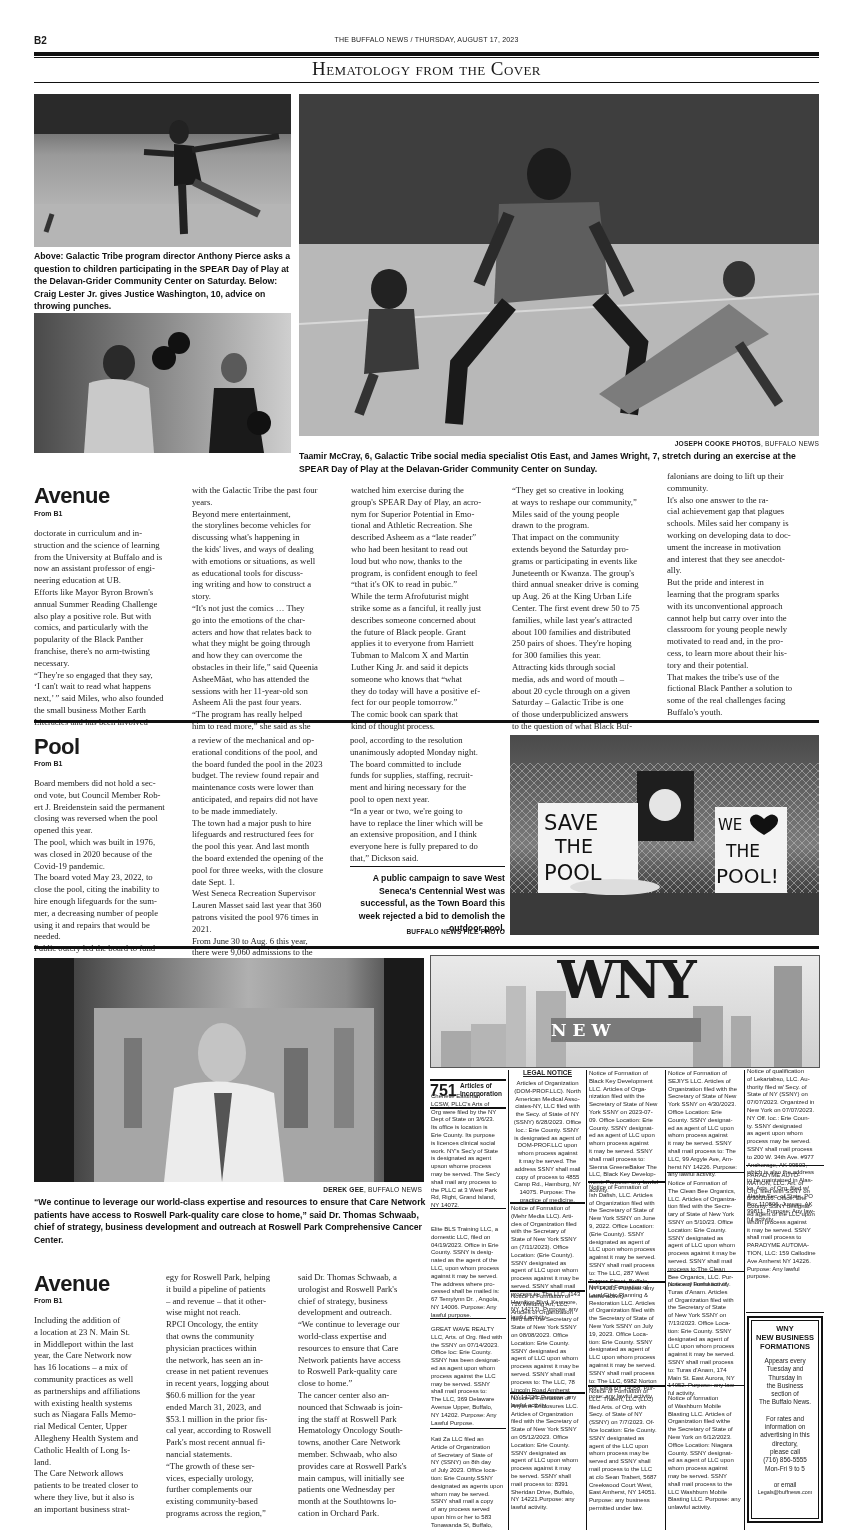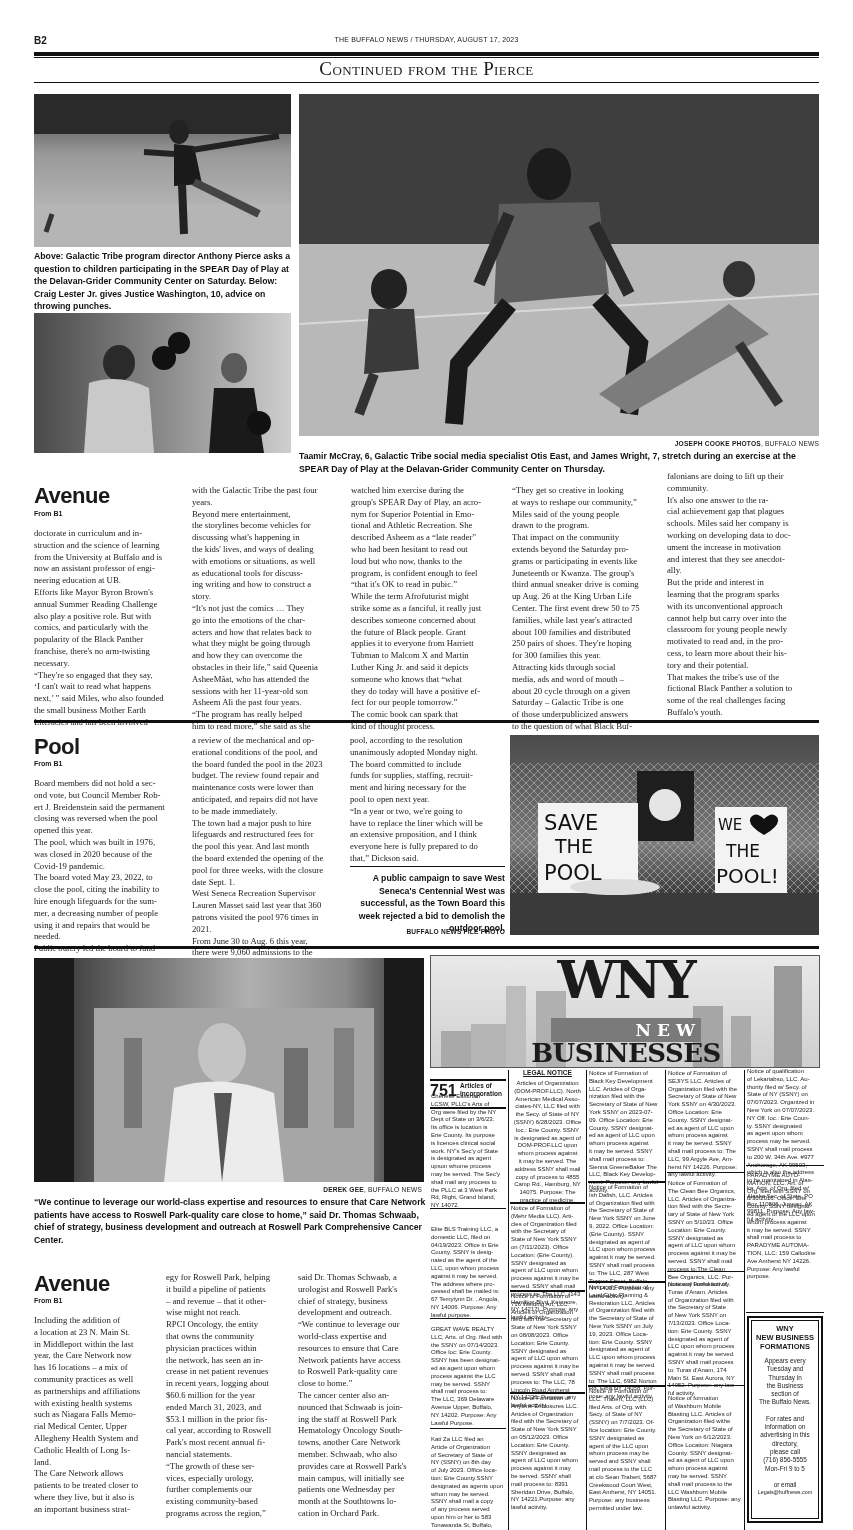--- a/index.html
+++ b/index.html
@@ -25,21 +25,21 @@
 .legal{font:6px/7.8px "Liberation Sans",sans-serif;color:#222;white-space:pre-line}
 svg{display:block}
 </style>
 </head>
 <body>
 
 <div class="abs folio">B2</div>
 <div class="abs dateline">THE BUFFALO NEWS / THURSDAY, AUGUST 17, 2023</div>
 <div class="abs rule-thick"></div>
 <div class="abs rule-thin1"></div>
-<div class="abs section-title">Continued from the Pierce</div>
+<div class="abs section-title">Hematology from the Cover</div>
 <div class="abs rule-under"></div>
 
 <div class="abs photo" style="left:34px;top:94px;width:257px;height:153px;background:linear-gradient(#3a3a3a 0%,#9a9a9a 40%,#c8c8c8 100%)">
   <svg width="257" height="153">
     <rect x="0" y="0" width="257" height="40" fill="#2a2a2a"></rect>
     <rect x="0" y="110" width="257" height="43" fill="#b5b5b5"></rect>
     <ellipse cx="145" cy="38" rx="10" ry="12" fill="#222"></ellipse>
     <path d="M140 50 L160 52 L168 90 L140 92 Z" fill="#1a1a1a"></path>
     <path d="M158 56 L245 42" stroke="#222" stroke-width="6"></path>
     <path d="M140 60 L110 58" stroke="#222" stroke-width="6"></path>
@@ -76,21 +76,21 @@
     <path d="M300 205 L340 250 L330 320" stroke="#1a1a1a" stroke-width="18" fill="none"></path>
     <ellipse cx="90" cy="195" rx="18" ry="20" fill="#222"></ellipse>
     <path d="M70 215 L115 215 L120 275 L65 280 Z" fill="#3a3a3a"></path>
     <path d="M75 280 L60 320" stroke="#333" stroke-width="10"></path>
     <ellipse cx="440" cy="185" rx="16" ry="18" fill="#333"></ellipse>
     <path d="M300 300 L430 210 L470 240 L330 320 Z" fill="#7c7c7c"></path>
     <path d="M440 250 L480 310" stroke="#333" stroke-width="10"></path>
   </svg>
 </div>
 <div class="abs credit" style="left:560px;top:440px;width:259px"><span>JOSEPH COOKE PHOTOS</span><span class="lt">, BUFFALO NEWS</span></div>
-<div class="abs cap" style="left:299px;top:450px;width:525px">Taamir McCray, 6, Galactic Tribe social media specialist Otis East, and James Wright, 7, stretch during an exercise at the SPEAR Day of Play at the Delavan-Grider Community Center on Thursday.</div>
+<div class="abs cap" style="left:299px;top:450px;width:525px">Taamir McCray, 6, Galactic Tribe social media specialist Otis East, and James Wright, 7, stretch during an exercise at the SPEAR Day of Play at the Delavan-Grider Community Center on Sunday.</div>
 
 <div class="abs hed" style="left:34px;top:483px">Avenue</div>
 <div class="abs from" style="left:34px;top:510px">From B1</div>
 <div class="abs col" style="left:34px;top:528px;width:155px">doctorate in curriculum and in-
 struction and the science of learning
 from the University at Buffalo and is
 now an assistant professor of engi-
 neering education at UB.
     Efforts like Mayor Byron Brown's
 annual Summer Reading Challenge
@@ -351,22 +351,21 @@
   <svg width="390" height="113">
     <rect x="10" y="75" width="30" height="38" fill="#a9a9a9"></rect>
     <rect x="40" y="68" width="40" height="45" fill="#b5b5b5"></rect>
     <rect x="75" y="30" width="20" height="83" fill="#bdbdbd"></rect>
     <rect x="105" y="35" width="30" height="78" fill="#b0b0b0"></rect>
     <rect x="262" y="50" width="30" height="63" fill="#a6a6a6"></rect>
     <rect x="300" y="60" width="20" height="53" fill="#aaa"></rect>
     <rect x="343" y="10" width="28" height="103" fill="#999"></rect>
   </svg>
   <div class="abs" style="left:0;top:-2px;width:390px;text-align:center;font:bold 52px/1 'DejaVu Serif',serif;color:#1b1b1b;letter-spacing:-2px">WNY</div>
-  <div class="abs" style="left:120px;top:62px;width:150px;height:24px;background:#7a7a7a;text-align:right;font:bold 17px/24px 'DejaVu Serif',serif;color:#fff;letter-spacing:6px">NEW</div>
-  <div class="abs" style="left:0;top:84px;width:390px;text-align:center;font:bold 26px/1 'DejaVu Serif',serif;color:#1b1b1b;letter-spacing:-.5px">BUSINESSES</div>
+  <div class="abs" style="left:120px;top:62px;width:150px;height:24px;background:#7a7a7a;text-align:left;font:bold 17px/24px 'DejaVu Serif',serif;color:#fff;letter-spacing:6px">NEW</div>
 </div>
 
 <div class="abs" style="left:430px;top:1079px;width:76px;height:30px;border-top:2px solid #111;border-bottom:2px solid #111">
   <span class="abs" style="left:0;top:1px;font:bold 16px/17px 'Liberation Sans',sans-serif">751</span>
   <span class="abs" style="left:30px;top:1px;width:46px;font:bold 6.5px/8px 'Liberation Sans',sans-serif">Articles of Incorporation</span>
 </div>
 <div class="abs legal" style="left:431px;top:1093px;width:76px">Chenelle Eastman
 LCSW, PLLC's Arts of
 Org were filed by the NY
 Dept of State on 3/6/23.

